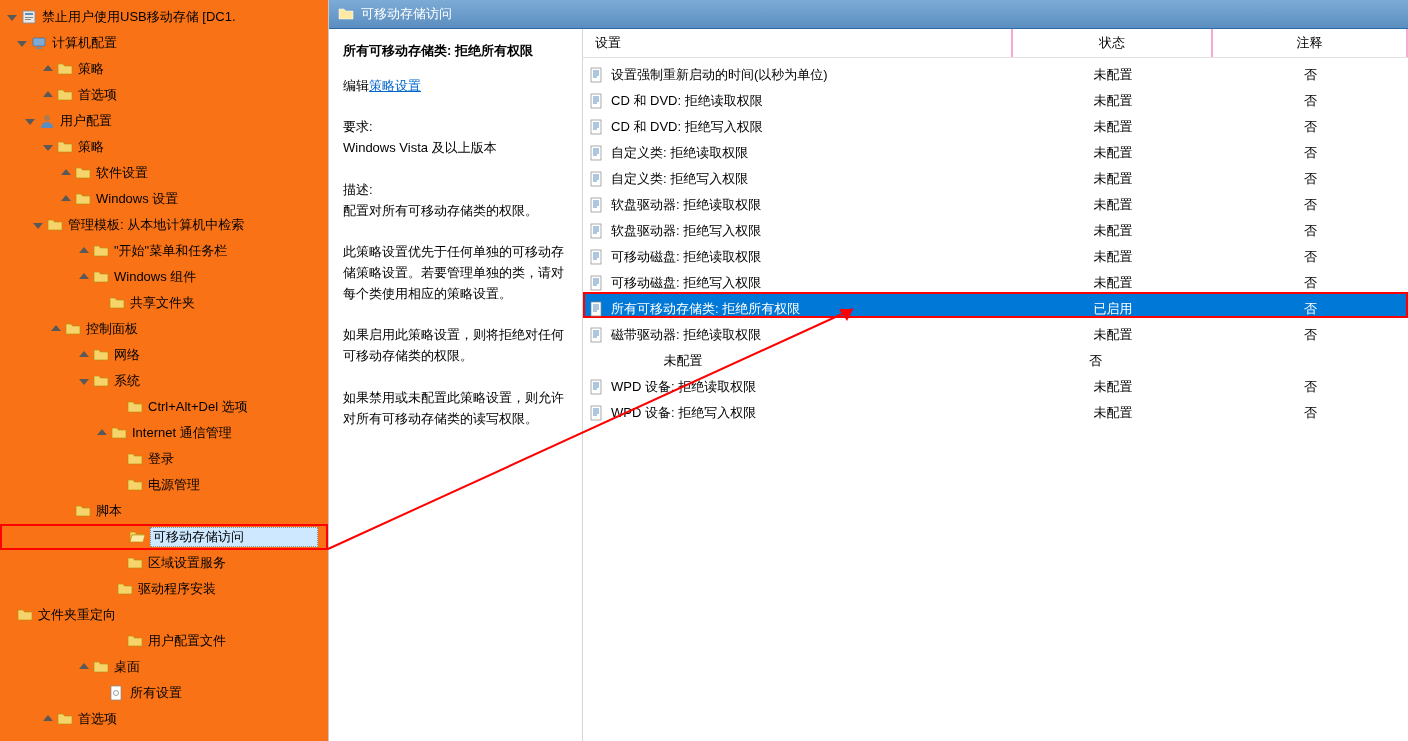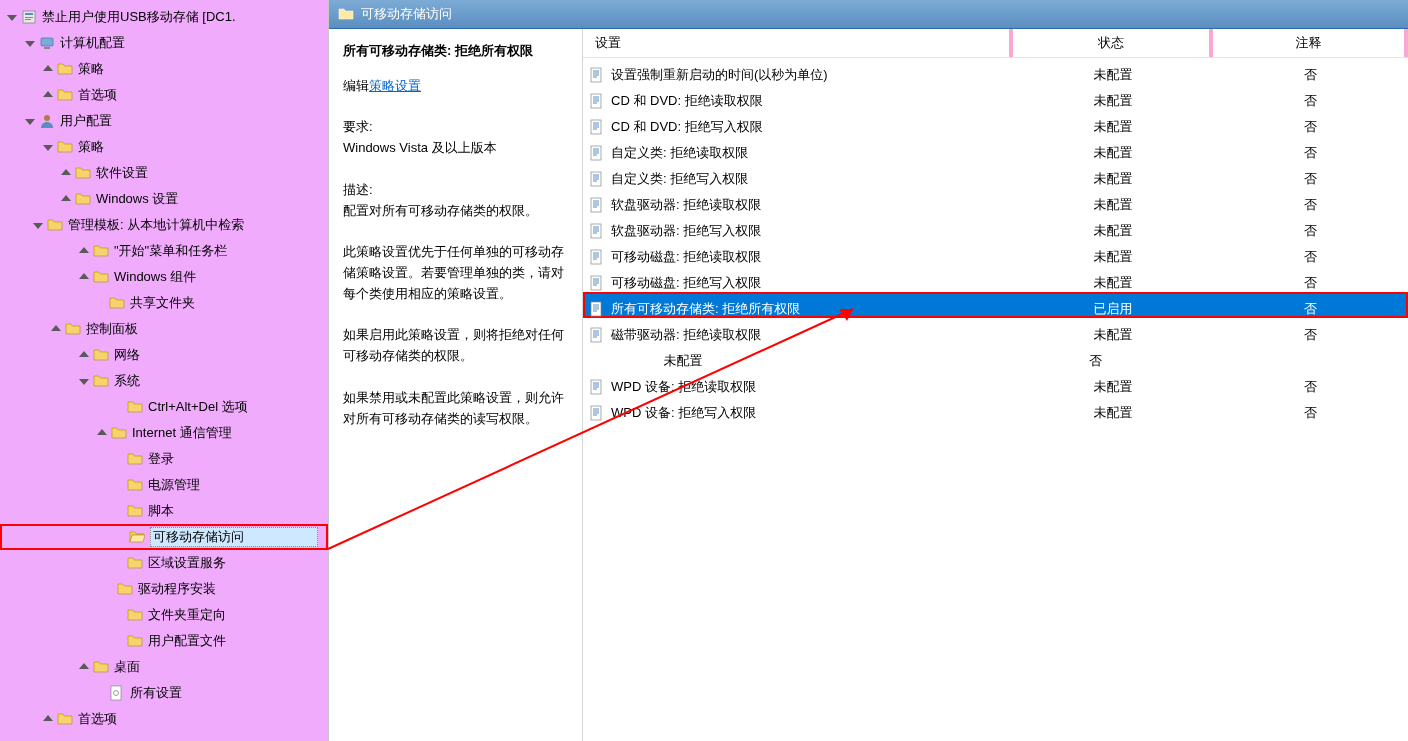--- a/index.html
+++ b/index.html
@@ -1,38 +1,38 @@
 <!DOCTYPE html>
 <html><head>
 <meta charset="utf-8">
 <style>
 html,body{margin:0;padding:0;height:100%;font-family:"Microsoft YaHei","Segoe UI",Arial,sans-serif;font-size:13px;color:#000;background:#fff;user-select:none}
 body{display:flex;width:1408px;height:741px;overflow:hidden}
-.tree{width:328px;background:#f0abfc;border-right:1px solid #c7c7c7;overflow:hidden;padding-top:4px}
+.tree{width:328px;background:#f97316;border-right:1px solid #c7c7c7;overflow:hidden;padding-top:4px}
 .tree ul{list-style:none;margin:0;padding:0}
 .tree li{white-space:nowrap}
 .node{display:flex;align-items:center;height:26px;padding-right:8px}
 .toggle{width:14px;height:14px;display:flex;align-items:center;justify-content:center;margin-right:2px;flex:0 0 14px}
 .toggle svg{display:block}
 .tg-closed{transform:rotate(-90deg)}
 .icon{width:18px;height:16px;margin-right:4px;flex:0 0 18px;display:flex;align-items:center;justify-content:center}
 .lbl{overflow:hidden;text-overflow:ellipsis;white-space:nowrap;flex:1 1 auto}
 .sel{background:#e5f3ff}
 
 .hl-node{border:2px solid #f00;box-sizing:border-box;height:26px}
 .right{flex:1;display:flex;flex-direction:column;min-width:0}
 .hdr{height:28px;background:linear-gradient(#7dabd6,#5a8ec0);border-bottom:1px solid #2d6aa8;display:flex;align-items:center;padding-left:8px;color:#fff;font-weight:400}
 .hdr .icon{margin-right:6px}
 .cols{flex:1;display:flex;min-height:0}
 .info{width:254px;border-right:1px solid #d6d6d6;padding:12px 14px;line-height:1.6;box-sizing:border-box}
 .info .title{font-weight:bold;margin-bottom:14px}
 .info a{color:#0066cc}
 .list{flex:1;min-width:0;position:relative}
 .listhdr{display:flex;height:28px;border-bottom:1px solid #e3e3e3;background:#fff}
-.ch{border-right:4px solid #f9a8d4;padding:0 12px;display:flex;align-items:center;box-sizing:border-box}
+.ch{border-right:2px solid #f9a8d4;padding:0 12px;display:flex;align-items:center;box-sizing:border-box}
 .ch1{flex:0 0 430px}
 .ch2{flex:0 0 200px;justify-content:center}
 .ch3{flex:1;justify-content:center}
 .rows{}
 .row{display:flex;height:26px;align-items:flex-end}
 .row.sel{background:#0078d7;color:#fff}
 .row.hl{box-shadow:inset 0 0 0 2px #f00}
 .c1{flex:0 0 430px;display:flex;align-items:center;padding-left:6px;box-sizing:border-box}
 .c2{flex:0 0 200px;text-align:center}
 .c3{flex:1;text-align:center}
@@ -99,21 +99,21 @@
           </span>
    <span class="icon">
             <svg width="16" height="16">
               <use href="#i-gpo"></use>
             </svg>
           </span>
    <span class="lbl">禁止用户使用USB移动存储 [DC1.</span>
   </div>
   <ul>
    <li>
-    <div class="node" style="padding-left:22px">
+    <div class="node" style="padding-left:14px">
      <span class="toggle">
                 <svg width="12" height="12">
                   <use href="#i-tri-open"></use>
                 </svg>
               </span>
      <span class="icon">
                 <svg width="16" height="16">
                   <use href="#i-comp"></use>
                 </svg>
               </span>
@@ -355,65 +355,65 @@
                               <span class="toggle"></span>
                               <span class="icon folder">
                                 <svg width="16" height="16">
                                   <use href="#i-folder"></use>
                                 </svg>
                               </span>
                               <span class="lbl">电源管理</span>
                             </div>
                           </li>
            <li>
+                            <div class="node" style="padding-left:58px">
+                              <span class="toggle"></span>
+                              <span class="icon folder">
+                                <svg width="16" height="16">
+                                  <use href="#i-folder"></use>
+                                </svg>
+                              </span>
+                              <span class="lbl">脚本</span>
+                            </div>
+                          </li>
+           <li>
+                            <div class="node hl-node" style="padding-left:110px">
+                              <span class="toggle"></span>
+                              <span class="icon folder">
+                                <svg width="16" height="16">
+                                  <use href="#i-folder-open"></use>
+                                </svg>
+                              </span>
+                              <span class="lbl sel" style="background:#cde8ff;border:1px dotted #888;padding:0 2px">可移动存储访问</span>
+                            </div>
+                          </li>
+           <li>
                             <div class="node" style="padding-left:110px">
                               <span class="toggle"></span>
                               <span class="icon folder">
                                 <svg width="16" height="16">
                                   <use href="#i-folder"></use>
                                 </svg>
                               </span>
-                              <span class="lbl">脚本</span>
-                            </div>
-                          </li>
-           <li>
-                            <div class="node hl-node" style="padding-left:110px">
-                              <span class="toggle"></span>
-                              <span class="icon folder">
-                                <svg width="16" height="16">
-                                  <use href="#i-folder-open"></use>
-                                </svg>
-                              </span>
-                              <span class="lbl sel" style="background:#cde8ff;border:1px dotted #888;padding:0 2px">可移动存储访问</span>
-                            </div>
-                          </li>
-           <li>
-                            <div class="node" style="padding-left:110px">
-                              <span class="toggle"></span>
-                              <span class="icon folder">
-                                <svg width="16" height="16">
-                                  <use href="#i-folder"></use>
-                                </svg>
-                              </span>
                               <span class="lbl">区域设置服务</span>
                             </div>
                           </li>
            <li>
                             <div class="node" style="padding-left:100px">
                               <span class="toggle"></span>
                               <span class="icon folder">
                                 <svg width="16" height="16">
                                   <use href="#i-folder"></use>
                                 </svg>
                               </span>
                               <span class="lbl">驱动程序安装</span>
                             </div>
                           </li>
            <li>
-                            <div class="node" style="padding-left:110px">
+                            <div class="node" style="">
                               <span class="toggle"></span>
                               <span class="icon folder">
                                 <svg width="16" height="16">
                                   <use href="#i-folder"></use>
                                 </svg>
                               </span>
                               <span class="lbl">文件夹重定向</span>
                             </div>
                           </li>
            <li>

